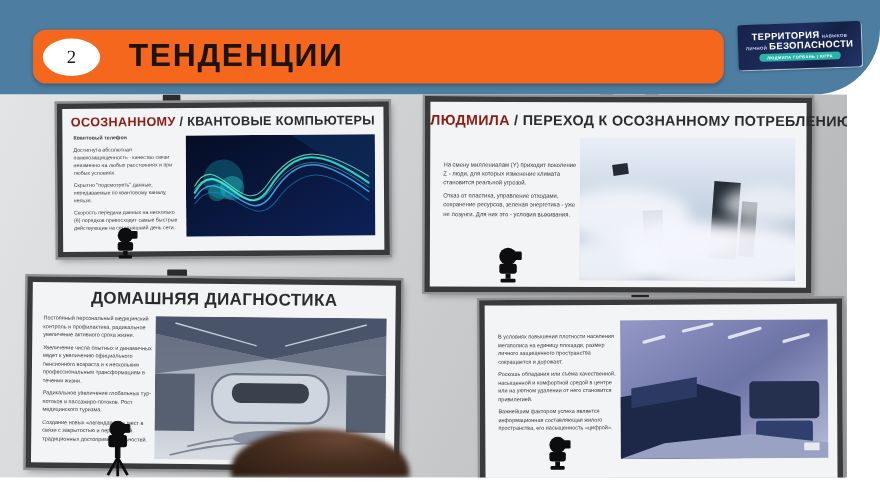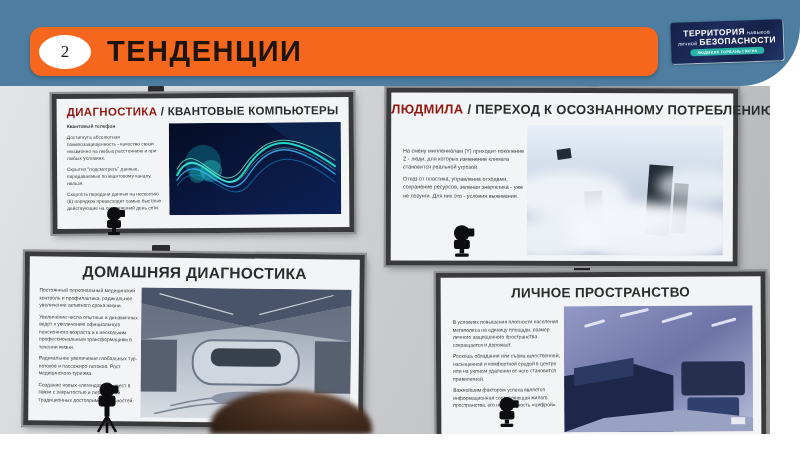--- a/index.html
+++ b/index.html
@@ -18,21 +18,21 @@
     background:#f5671d; border-radius:12px;
     display:flex; align-items:center;
     box-shadow:0 2px 4px rgba(0,0,0,.25);
   }
   .num-oval {
     width:52px; height:34px; background:#ffffff; border-radius:50%;
     margin-left:9px; display:flex; align-items:center; justify-content:center;
     font-family:"Liberation Serif", serif; font-size:17px; color:#1a1a1a;
   }
   .slide-title {
-    margin-left:16px; font-size:29px; font-weight:600; color:#1d140e;
+    margin-left:26px; font-size:29px; font-weight:600; color:#1d140e;
     letter-spacing:1.5px;
   }
   
   .logo {
     position:absolute; left:671px; top:21px; width:112px; height:41px;
     background:linear-gradient(125deg,#16224a 0%,#1d2c5e 45%,#142045 70%,#23356d 100%);
     border-radius:3px; transform:rotate(-2deg);
     display:flex; flex-direction:column; align-items:center; justify-content:center;
     box-shadow:1px 1px 0 rgba(255,255,255,.6), 0 1px 3px rgba(0,0,0,.4);
     color:#fff; text-align:center;
@@ -125,21 +125,21 @@
   <div class="photo">
 
     <div class="clip" style="left:148px;top:0;width:16px;height:11px"></div>
     <div class="clip" style="left:545px;top:0;width:13px;height:8px"></div>
     <div class="clip" style="left:586px;top:0;width:13px;height:8px"></div>
     <div class="clip" style="left:152px;top:159px;width:18px;height:11px"></div>
     <div class="clip" style="left:574px;top:178px;width:16px;height:11px"></div>
 
     <div class="board b1">
       <div class="ptitle">
-        <span class="accent">ДИАГНОСТИКА</span><span> / КВАНТОВЫЕ КОМПЬЮТЕРЫ</span>
+        <span class="accent">ОСОЗНАННОМУ</span><span> / КВАНТОВЫЕ КОМПЬЮТЕРЫ</span>
       </div>
       <div class="prow">
         <div class="ptext">
           <p class="lead">Квантовый телефон</p>
           <p>Достигнута абсолютная помехозащищенность - качество связи неизменно на любых расстояниях и при любых условиях.</p>
           <p>Скрытно "подсмотреть" данные, передаваемые по квантовому каналу, нельзя.</p>
           <p>Скорость передачи данных на несколько (6) порядков превосходит самые быстрые действующие на сегодняшний день сети.</p>
         </div>
         <div class="pimg">
           <svg viewBox="0 0 172 92" preserveAspectRatio="none">
@@ -244,21 +244,21 @@
               <path d="M14,126 Q105,102 196,126"></path>
             </g>
             <ellipse cx="105" cy="110" rx="34" ry="7" fill="#8b94a4"></ellipse>
           </svg>
         </div>
       </div>
     </div>
 
     <div class="board b4">
       <div class="ptitle">
-        <span class="accent"></span><span>ЛИЧНОЕ ПРОСТРАНСТВО</span>
+        <span class="accent"></span>
       </div>
       <div class="prow">
         <div class="ptext">
           <p>В условиях повышения плотности населения мегаполиса на единицу площади, размер личного защищенного пространства сокращается и дорожает.</p>
           <p>Роскошь обладания или съёма качественной, насыщенной и комфортной средой в центре или на уютном удалении от него становится привилегией.</p>
           <p>Важнейшим фактором успеха является информационная составляющая жилого пространства, его насыщенность «цифрой».</p>
         </div>
         <div class="pimg">
           <svg viewBox="0 0 190 126" preserveAspectRatio="none">
             <defs>

